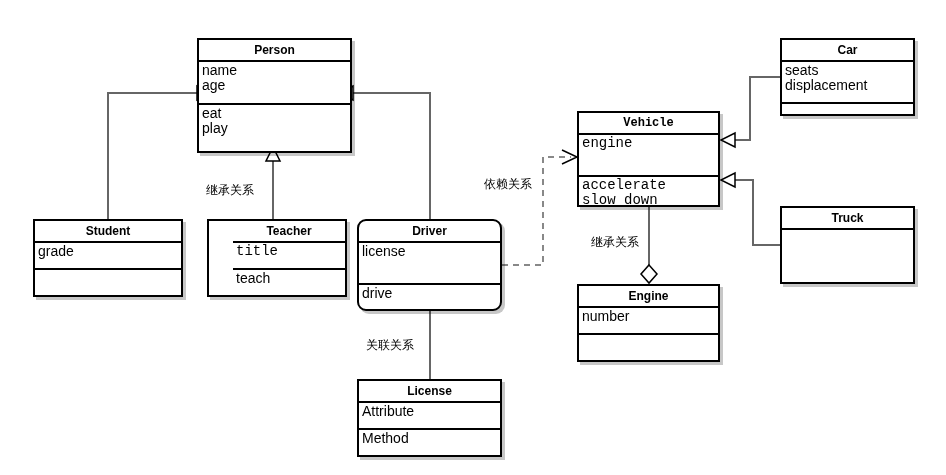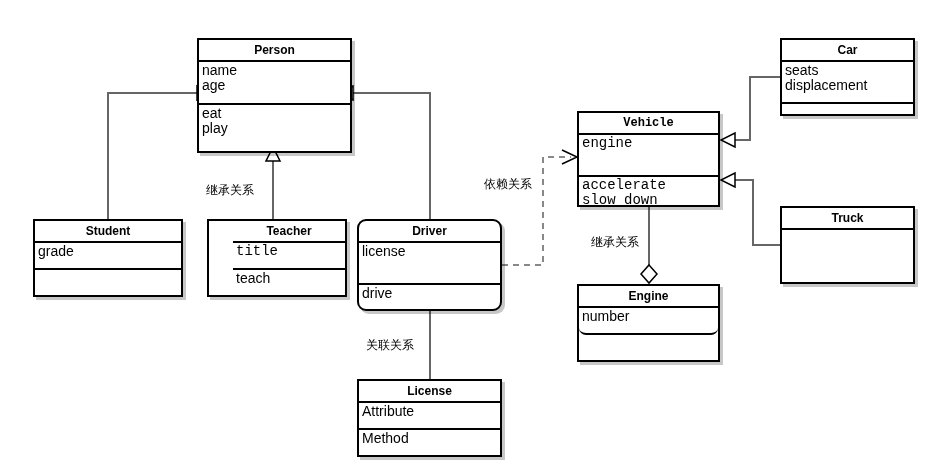--- a/index.html
+++ b/index.html
@@ -181,21 +181,21 @@
     <div class="uml-section"></div>
   </div>
 
   <div class="uml-class" style="left:780px; top:206px; width:135px; height:78px;">
     <div class="uml-name">Truck</div>
     <div class="uml-section"></div>
   </div>
 
   <div class="uml-class" style="left:577px; top:284px; width:143px; height:78px;">
     <div class="uml-name">Engine</div>
-    <div class="uml-section uml-attrs" style="height:22px;border-radius:7px;">
+    <div class="uml-section uml-attrs" style="height:22px;">
       <div class="uml-row">number</div>
     </div>
     <div class="uml-section"></div>
   </div>
 
   <div class="edge-label" style="left:206px; top:183px;text-align:right;">继承关系</div>
   <div class="edge-label" style="left:484px; top:177px;">依赖关系</div>
   <div class="edge-label" style="left:591px; top:235px;">继承关系</div>
   <div class="edge-label" style="left:366px; top:338px;">关联关系</div>
 

